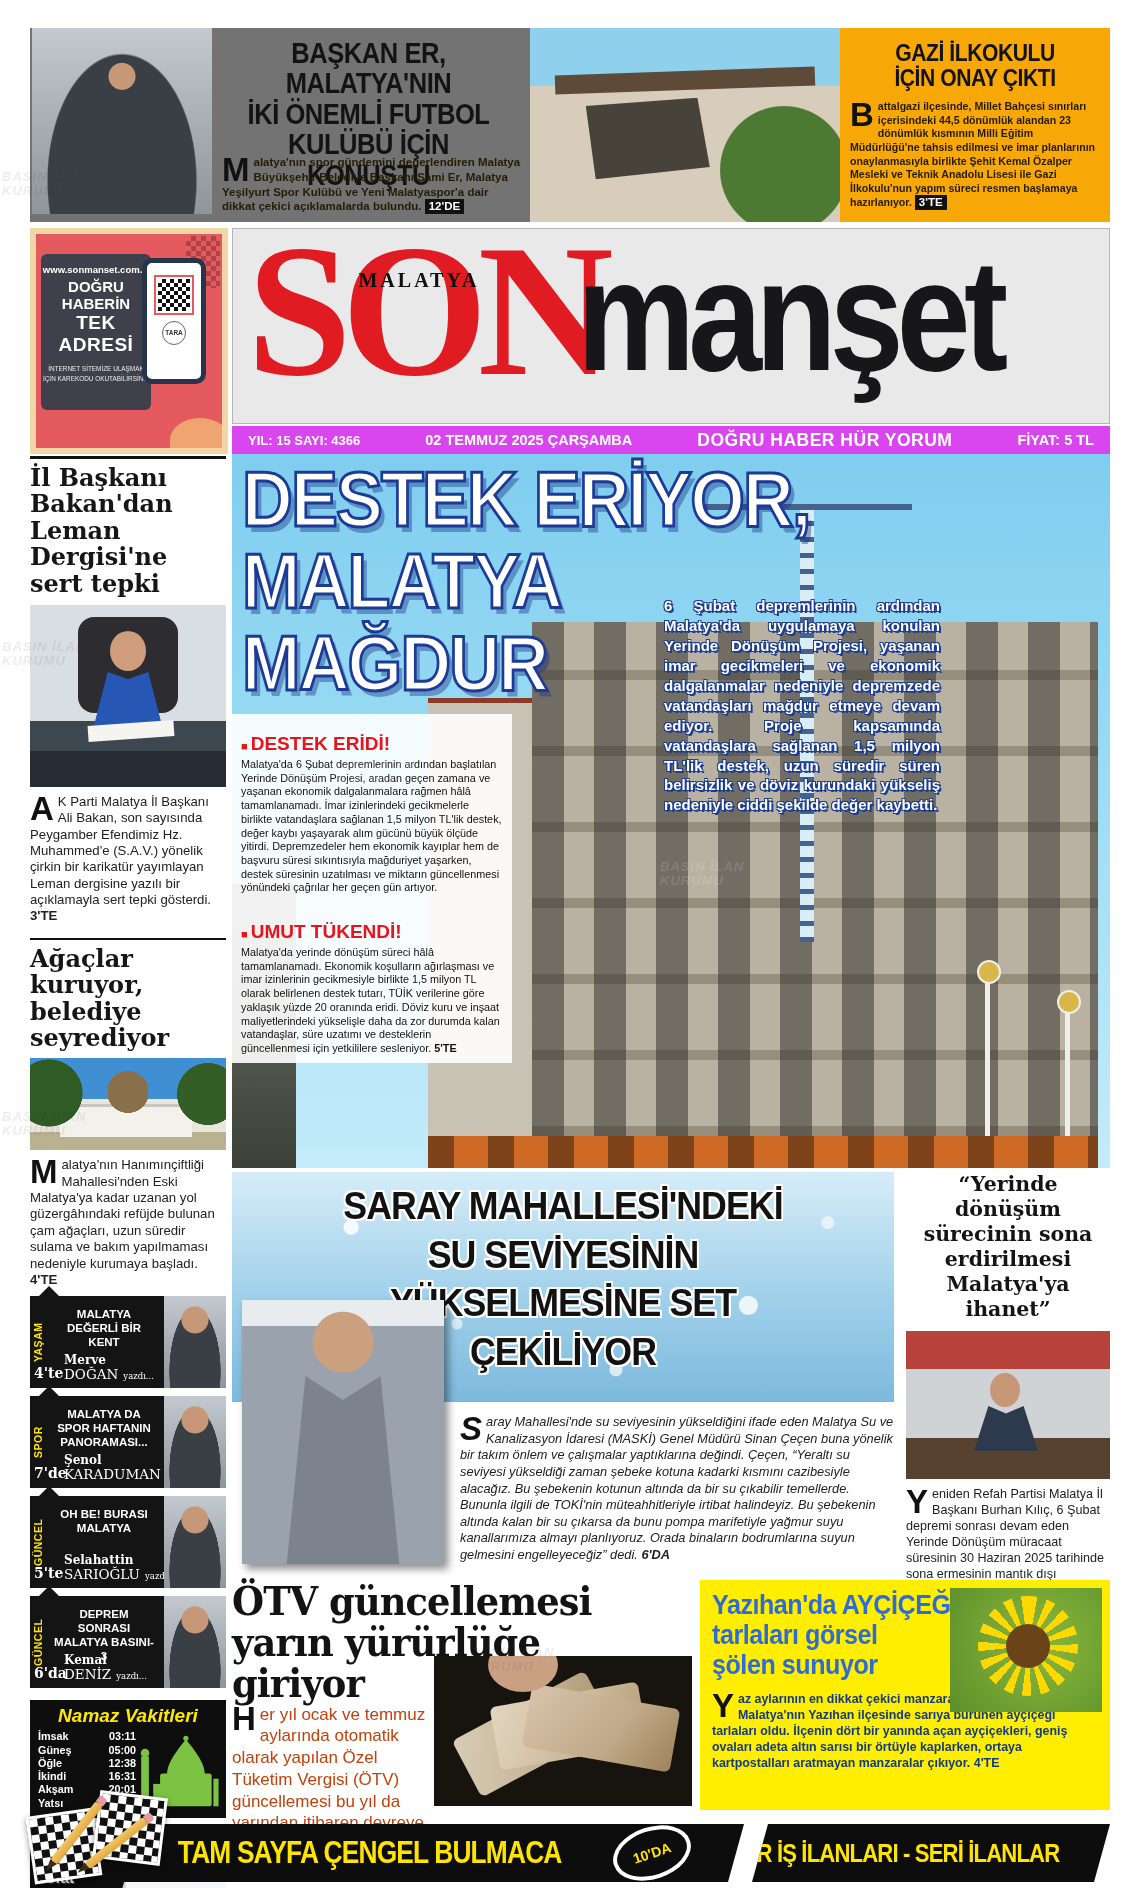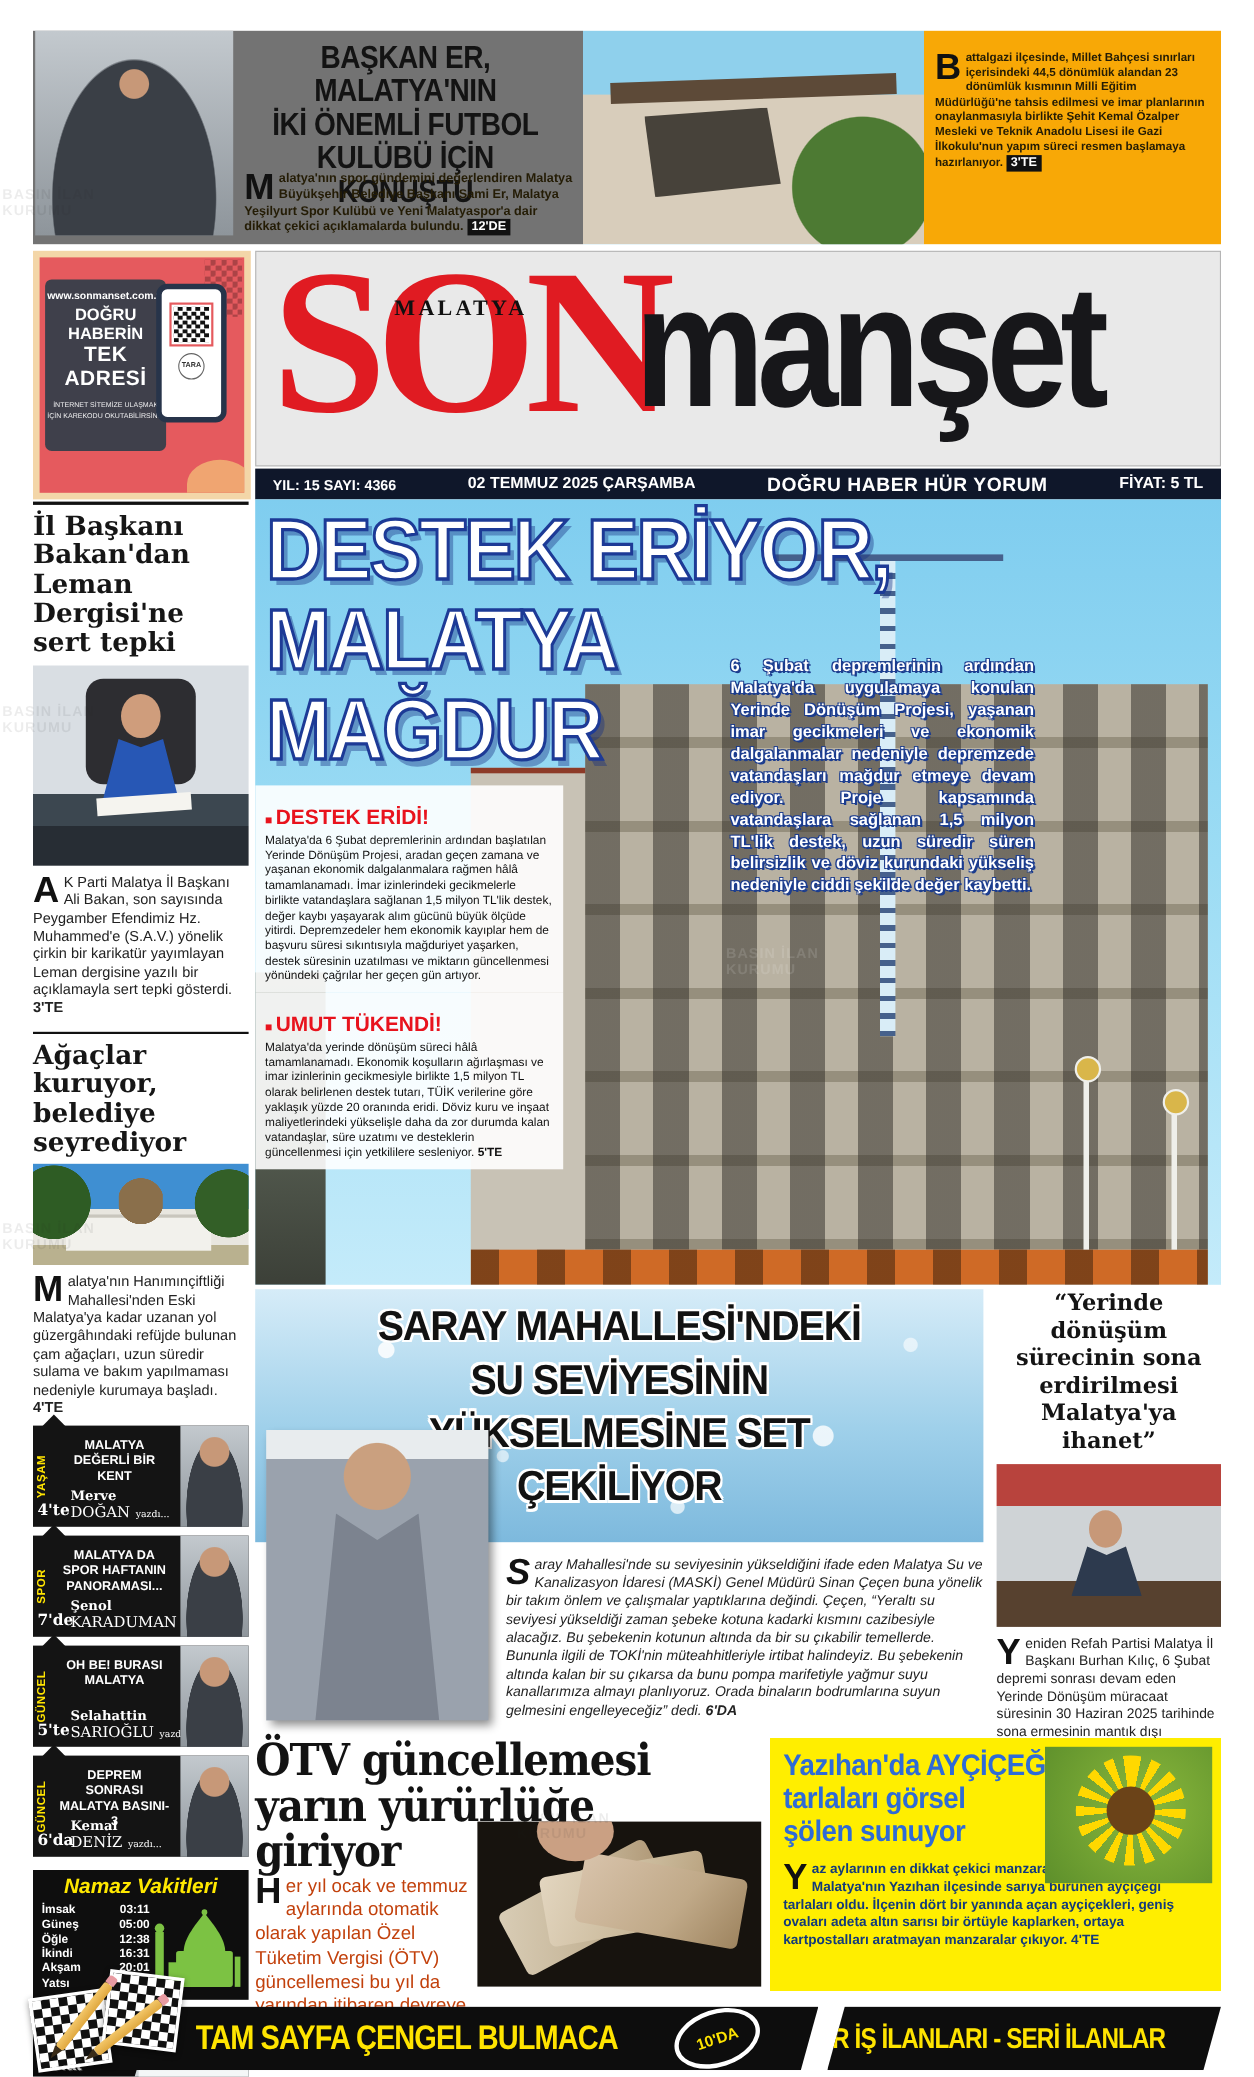--- a/index.html
+++ b/index.html
@@ -1,19 +1,19 @@
 <!DOCTYPE html>
 <html><head>
 <meta charset="utf-8">
 <style>
   html,body{margin:0;padding:0;background:#fff;}
   .page{position:relative;width:1140px;height:1888px;background:#fff;overflow:hidden;
         font-family:"Liberation Sans",sans-serif;color:#1a1a1a;}
   
-  .wm{position:absolute;opacity:.08;font-weight:800;font-size:13px;letter-spacing:1px;color:#222;line-height:1.1;z-index:9;pointer-events:none;}
+  .wm{position:absolute;opacity:.08;font-weight:800;font-size:13px;letter-spacing:1px;color:#222;line-height:1.1;z-index:9;pointer-events:none;font-style:italic;}
   
   .top-row{position:absolute;left:30px;top:28px;width:1080px;height:194px;display:flex;}
   .t-left{width:500px;background:#737373;position:relative;}
   .t-right{width:270px;background:#f8a806;position:relative;padding:8px 10px;box-sizing:border-box;}
   .t-photo{width:310px;position:relative;overflow:hidden;background:#8fd0ec;}
   .tp-wall{position:absolute;left:0;top:30%;width:100%;height:70%;background:#d8cdbb;}
   .tp-roof{position:absolute;left:8%;top:22%;width:84%;height:10%;background:#5d4a38;transform:rotate(-2deg);}
   .tp-hole{position:absolute;left:18%;top:36%;width:40%;height:42%;background:#47423a;clip-path:polygon(0 10%,90% 0,100% 85%,8% 100%);}
   .tp-tree{position:absolute;right:-12%;bottom:-8%;width:60%;height:70%;background:radial-gradient(circle at 50% 50%,#4d7a33 0 55%,rgba(0,0,0,0) 56%);}
   .cond{transform:scaleX(.88);transform-origin:center;display:block;}
@@ -36,21 +36,21 @@
   .qr-phone{position:absolute;right:16px;top:24px;width:54px;height:116px;background:#fff;border:5px solid #27344a;border-radius:10px;}
   .qr-code{margin:16px auto 0;width:32px;height:32px;background:conic-gradient(#111 90deg,#fff 0 180deg,#111 0 270deg,#fff 0) 0 0/8px 8px;outline:2px solid #e55a5e;outline-offset:2px;}
   .qr-tara{width:22px;height:22px;border:1px solid #666;border-radius:50%;margin:10px auto 0;font-size:6.5px;line-height:22px;text-align:center;color:#333;font-weight:bold;}
   .qr-hand{position:absolute;right:-8px;bottom:-14px;width:60px;height:44px;background:#f0a571;border-radius:50% 50% 0 0;}
   .qr-corner{position:absolute;right:2px;top:2px;width:34px;height:52px;background:conic-gradient(#7e3033 90deg,#e55a5e 0 180deg,#7e3033 0 270deg,#e55a5e 0) 0 0/10px 10px;opacity:.55;}
   
   .masthead{position:absolute;left:232px;top:228px;width:878px;height:196px;background:#e9e9e9;border:1px solid #b5b5b5;overflow:hidden;box-sizing:border-box;}
   .mh-son{position:absolute;left:14px;top:-28px;font-family:"Liberation Serif",serif;font-weight:900;font-size:188px;line-height:220px;color:#e01b22;letter-spacing:-10px;}
   .mh-manset{position:absolute;left:344px;top:-8px;font-weight:900;font-size:158px;line-height:188px;color:#17171a;letter-spacing:-8px;transform:scaleX(.84);transform-origin:left;}
   .mh-city{position:absolute;left:96px;top:40px;width:180px;text-align:center;font-family:"Liberation Serif",serif;font-weight:700;font-size:20px;letter-spacing:3px;color:#101010;}
-  .date-bar{position:absolute;left:232px;top:426px;width:878px;height:28px;background:#0f172a;color:#fff;display:flex;align-items:center;justify-content:space-between;padding:0 16px;box-sizing:border-box;gap:20px;}
+  .date-bar{position:absolute;left:232px;top:426px;width:878px;height:28px;background:#d946ef;color:#fff;display:flex;align-items:center;justify-content:space-between;padding:0 16px;box-sizing:border-box;gap:20px;}
   .db-year{font-size:13px;font-weight:700;}
   .db-date{font-size:14.5px;font-weight:800;}
   .db-slogan{font-size:17.5px;font-weight:900;letter-spacing:.5px;}
   .db-price{font-size:14.5px;font-weight:800;}
   
   .sb{position:absolute;left:30px;top:456px;width:196px;}
   .sb-rule{height:3px;background:#111;margin-bottom:6px;}
   .sb-h{font-family:"DejaVu Serif",serif;font-weight:700;font-size:24px;line-height:1.1;color:#161616;}
   .sb-body{margin-top:7px;font-size:13.2px;line-height:1.24;color:#222;}
   .dc::first-letter{float:left;font-size:33px;line-height:26px;padding:2px 4px 0 0;font-weight:900;color:#111;}
@@ -217,20 +217,24 @@
         <span class="pgbadge">12'DE</span>
       </div>
     </div>
     <div class="t-photo">
       <div class="tp-wall"></div>
       <div class="tp-roof"></div>
       <div class="tp-hole"></div>
       <div class="tp-tree"></div>
     </div>
     <div class="t-right">
+      <div class="t-head">
+        <span class="cond">GAZİ İLKOKULU</span>
+        <span class="cond">İÇİN ONAY ÇIKTI</span>
+      </div>
       <div class="t-body dc" style="font-size:10.6px;">
         <span>Battalgazi ilçesinde, Millet Bahçesi sınırları içerisindeki 44,5 dönümlük alandan 23 dönümlük kısmının Milli Eğitim Müdürlüğü'ne tahsis edilmesi ve imar planlarının onaylanmasıyla birlikte Şehit Kemal Özalper Mesleki ve Teknik Anadolu Lisesi ile Gazi İlkokulu'nun yapım süreci resmen başlamaya hazırlanıyor.</span>
         <span class="pgbadge">3'TE</span>
       </div>
     </div>
   </div>
 
   <div class="qr-ad">
     <div class="qr-in">
       <div class="qr-corner"></div>

